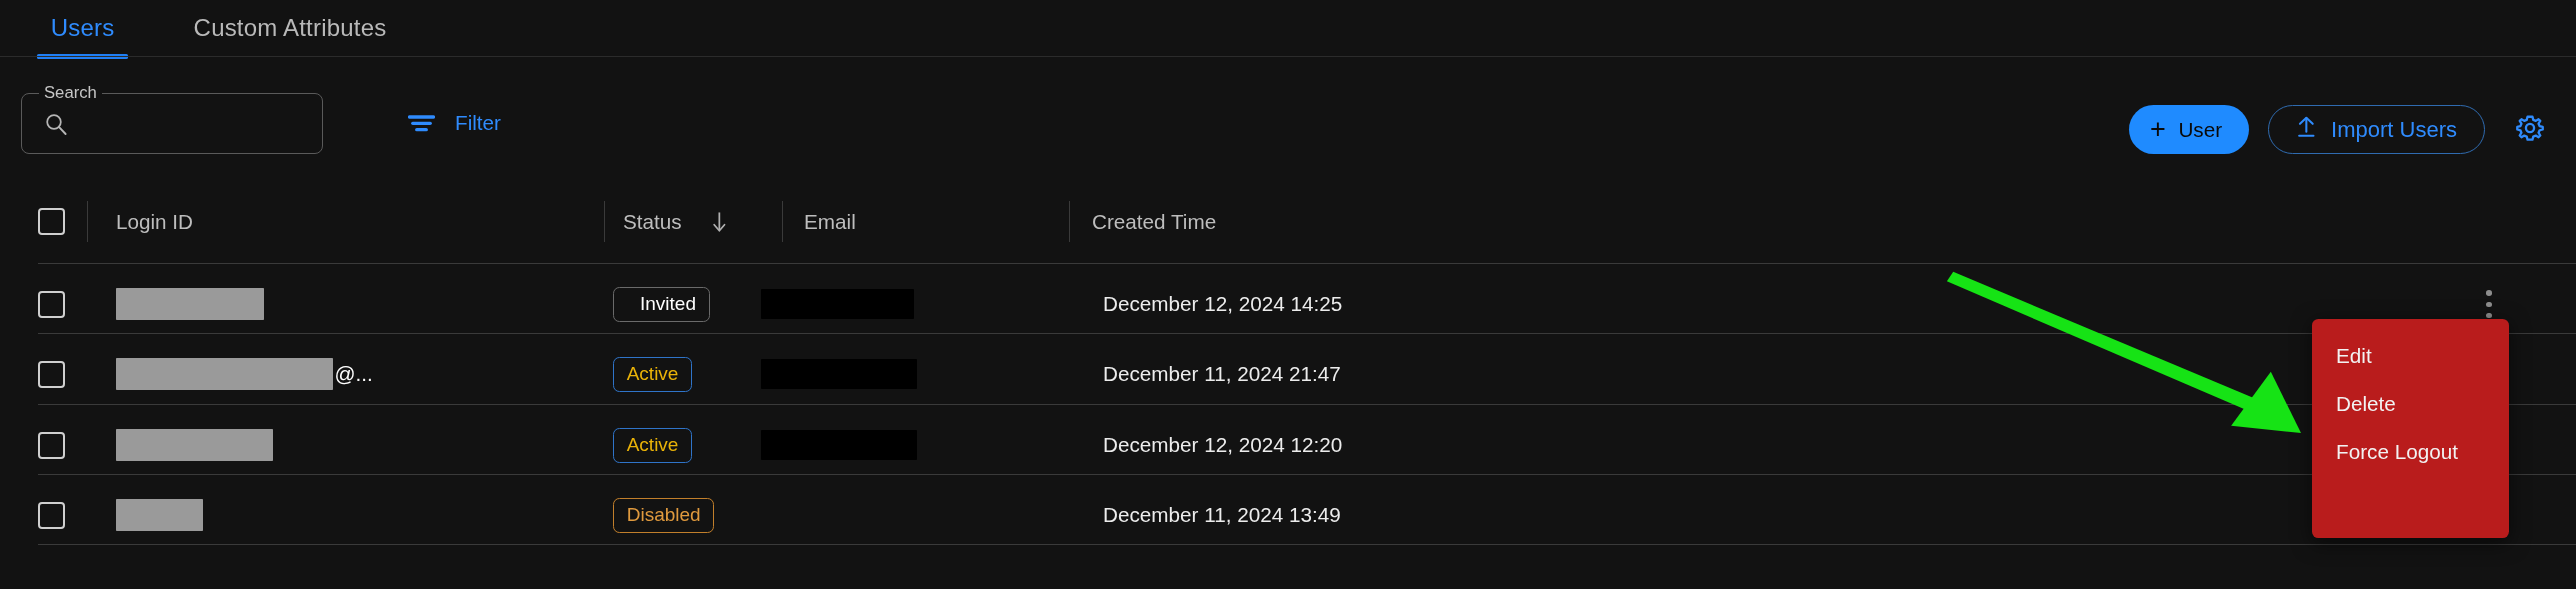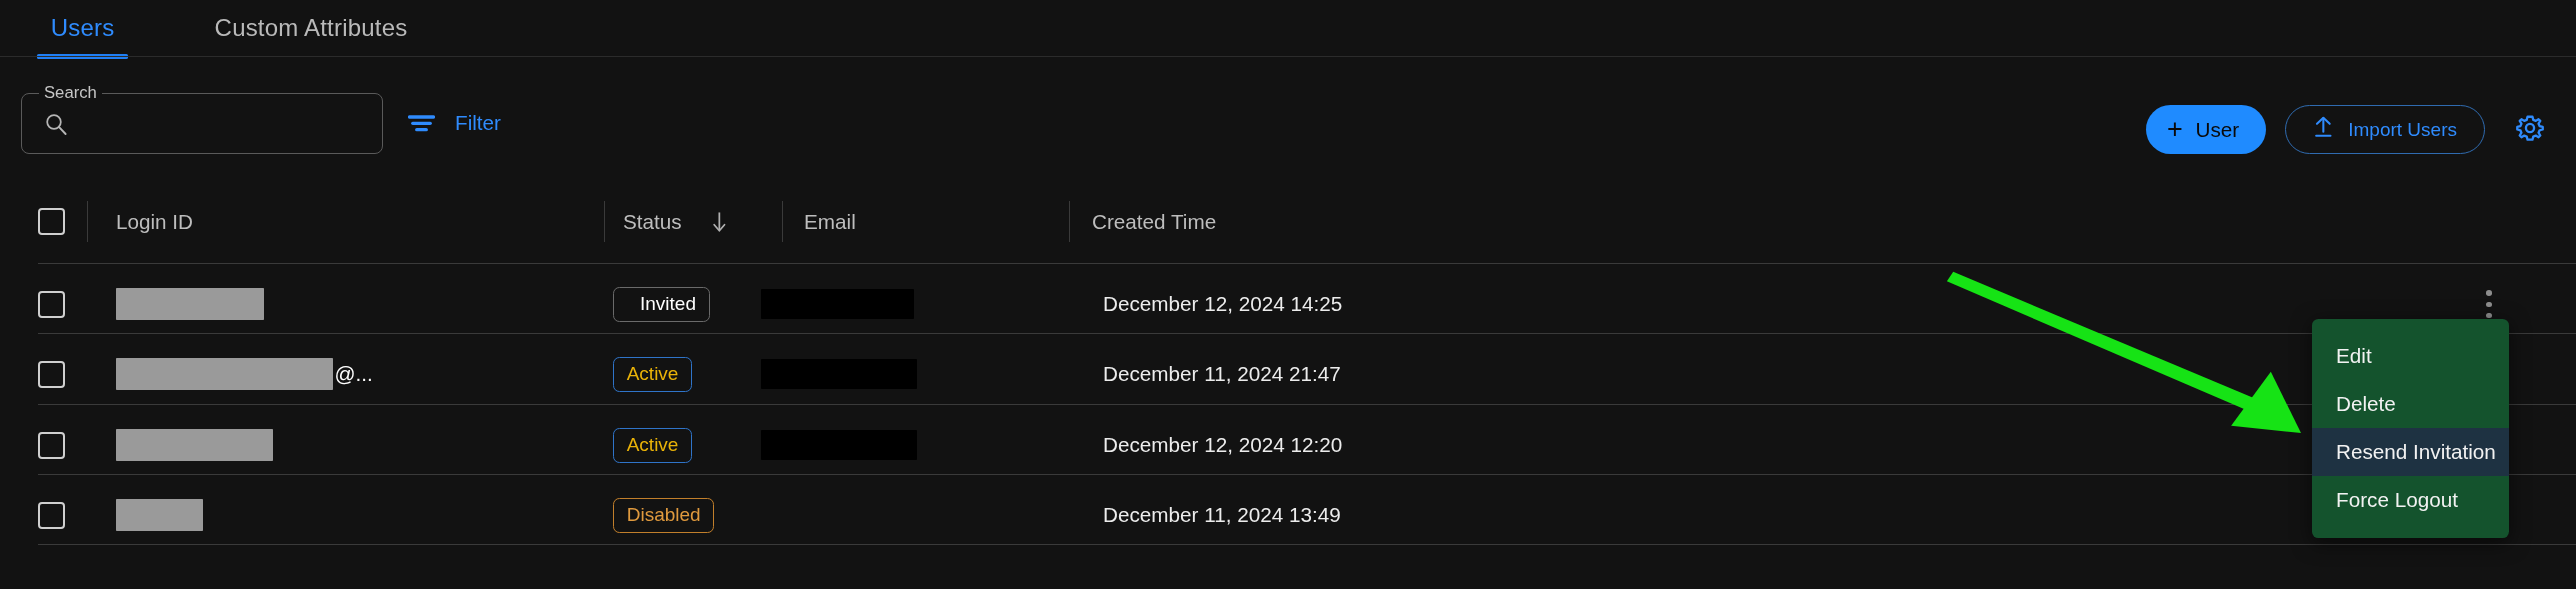--- a/index.html
+++ b/index.html
@@ -7,42 +7,42 @@
     width: 2576px; height: 590px;
     background: #121212;
     font-family: "Liberation Sans", sans-serif;
     overflow: hidden;
   }
   .page { position: relative; width: 2576px; height: 590px; background: #121212; }
 
   
   .tabs {
     position: absolute; left: 0; top: 0; width: 2576px; height: 56px;
-    display: flex; align-items: flex-start; gap: 21px;
+    display: flex; align-items: flex-start;
   }
   .tab {
     position: relative; height: 56px;
     display: flex; align-items: center; justify-content: center;
     font-size: 24px; letter-spacing: 0.2px;
     padding: 0 0 0 0;
   }
   .tab-users { left: 37px; width: 91px; color: #2f8bfd; font-weight: 400; }
   .tab-custom { left: 84px; width: 230px; color: #b9b9b9; font-weight: 400; }
   .tab-underline {
     position: absolute; left: 37px; top: 54px; width: 91px; height: 4.8px;
     background: #1f7ff5; border-radius: 1.6px;
   }
   .tabs-rule {
     position: absolute; left: 0; top: 56px; width: 2576px; height: 0.8px;
     background: #2b2b2b;
   }
 
   
   .search-wrap {
-    position: absolute; left: 20.7px; top: 93px; width: 362px; height: 61px;
+    position: absolute; left: 20.7px; top: 93px; width: 302px; height: 61px;
     border: 0.8px solid #5a5a5a; border-radius: 8px;
   }
   .search-legend {
     position: absolute; left: 17.5px; top: -11px; height: 20.7px;
     background: #121212; padding: 0 4.8px;
     font-size: 16.7px; color: #c6c6c6; line-height: 20.7px;
   }
   .search-icon {
     position: absolute; left: 22px; top: 50%; transform: translateY(-50%);
     width: 24px; height: 24px;
@@ -70,21 +70,21 @@
     display: flex; align-items: center; gap: 12.7px;
     height: 49px; padding: 0 27px 0 20.7px;
     background: #1f8bff; color: #0a0a0a; border: 0; border-radius: 25px;
     font-size: 20.7px; font-family: "Liberation Sans", sans-serif; cursor: pointer;
   }
   .btn-import {
     display: flex; align-items: center; gap: 14.3px;
     height: 49px; padding: 0 27px;
     background: transparent; color: #2f8bfd;
     border: 0.8px solid #2f6bb0; border-radius: 25px;
-    font-size: 19px; font-family: "Liberation Sans", sans-serif; cursor: pointer;
+    font-size: 22px; font-family: "Liberation Sans", sans-serif; cursor: pointer;
   }
   .gear-btn {
     background: none; border: 0; cursor: pointer;
     width: 35px; height: 35px; display: flex; align-items: center; justify-content: center;
     margin-left: 8px;
   }
 
   
   .table { position: absolute; left: 0; top: 180px; width: 2576px; }
   .thead {
@@ -129,21 +129,21 @@
   .kebab {
     position: absolute; width: 32px; height: 35px; cursor: pointer;
     background: none; border: 0; display: flex; flex-direction: column;
     align-items: center; justify-content: center; gap: 5.6px;
   }
   .kebab i { width: 5.6px; height: 5.6px; border-radius: 50%; background: #8d8d8d; display: block; }
 
   
   .ctxmenu {
     position: absolute; left: 2312px; top: 319px; width: 197px; height: 219px;
-    background: #14532d; border-radius: 6.4px;
+    background: #b91c1c; border-radius: 6.4px;
     box-shadow: 0 4.8px 20.7px rgba(0,0,0,.55);
     padding: 12.7px 0; z-index: 30;
   }
   .ctxitem {
     height: 48px; display: flex; align-items: center;
     padding-left: 24px; color: #f2f2f2; font-size: 20.7px; cursor: pointer;
     white-space: nowrap;
   }
   .ctxitem.sel { background: #1e3242; }
 
@@ -331,21 +331,20 @@
           <div class="cell" style="left: 1087px;">
             <span class="created">December 11, 2024 13:49</span>
           </div>
         </div>
       </div>
   </div>
 
   <div class="ctxmenu" id="ctxmenu">
       <div class="ctxitem">Edit</div>
       <div class="ctxitem">Delete</div>
-      <div class="ctxitem sel">Resend Invitation</div>
       <div class="ctxitem">Force Logout</div>
     </div>
 
   <svg class="arrow-svg" viewBox="0 0 500 240">
     <polygon points="20,14 28,2 447,178 439,194" fill="#16e315"></polygon>
     <polygon points="428,128 466,205 378,196" fill="#16e315"></polygon>
   </svg>
 
 </div>
 

